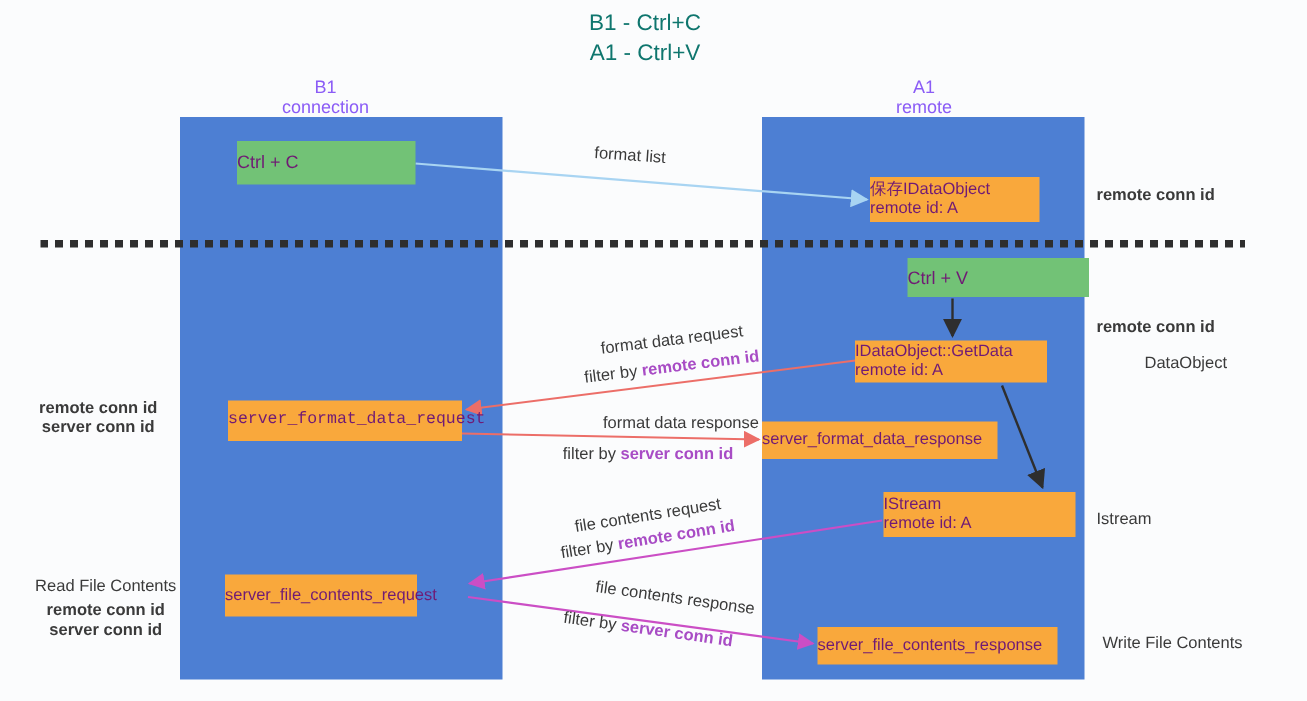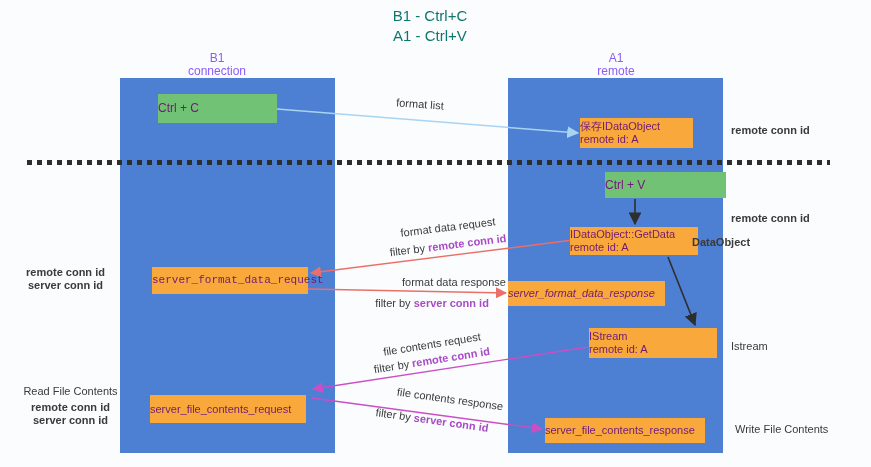--- a/index.html
+++ b/index.html
@@ -114,30 +114,30 @@
 
   <div class="abs box orange" style="left:570px;top:227px;width:128px;height:28px;">
     <div>IDataObject::GetData</div>
     <div>remote id: A</div>
   </div>
 
   <div class="abs box orange" style="left:152px;top:267px;width:156px;height:27px;font-family:Liberation Mono, monospace;">
     <div>server_format_data_request</div>
   </div>
 
-  <div class="abs box orange" style="left:508px;top:281px;width:157px;height:25px;font-style:italic;">
+  <div class="abs box orange" style="left:508px;top:281px;width:157px;height:25px;">
     <div>server_format_data_response</div>
   </div>
 
   <div class="abs box orange" style="left:589px;top:328px;width:128px;height:30px;">
     <div>IStream</div>
     <div>remote id: A</div>
   </div>
 
-  <div class="abs box orange" style="left:150px;top:395px;width:156px;height:28px;">
+  <div class="abs box orange" style="left:150px;top:383px;width:128px;height:28px;">
     <div>server_file_contents_request</div>
   </div>
 
   <div class="abs box orange" style="left:545px;top:418px;width:160px;height:25px;">
     <div>server_file_contents_response</div>
   </div>
 
   <div class="abs ann center rot-p4" style="left:370px;top:98px;width:100px;">format list</div>
 
   <div class="abs ann center rot-m7" style="left:378px;top:221px;width:140px;">format data request</div>
@@ -155,21 +155,21 @@
     <span>filter by </span><span class="purple">remote conn id</span>
   </div>
 
   <div class="abs ann center rot-p8" style="left:380px;top:393px;width:140px;">file contents response</div>
   <div class="abs ann center rot-p8" style="left:357px;top:414px;width:150px;">
     <span>filter by </span><span class="purple">server conn id</span>
   </div>
 
   <div class="abs sidelabel purple" style="left:731px;top:124px;">remote conn id</div>
   <div class="abs sidelabel purple" style="left:731px;top:212px;">remote conn id</div>
-  <div class="abs sidelabel" style="left:692px;top:236px;font-weight:bold;">DataObject</div>
+  <div class="abs sidelabel" style="left:763px;top:236px;">DataObject</div>
   <div class="abs sidelabel" style="left:731px;top:340px;">Istream</div>
   <div class="abs sidelabel" style="left:735px;top:423px;">Write File Contents</div>
 
   <div class="abs sidelabel purple center" style="left:18px;top:266px;width:95px;">remote conn id</div>
   <div class="abs sidelabel greenlbl center" style="left:18px;top:279px;width:95px;">server conn id</div>
   <div class="abs sidelabel center" style="left:18px;top:385px;width:105px;">Read File Contents</div>
   <div class="abs sidelabel purple center" style="left:18px;top:401px;width:105px;">remote conn id</div>
   <div class="abs sidelabel greenlbl center" style="left:18px;top:414px;width:105px;">server conn id</div>
 
 </div>

